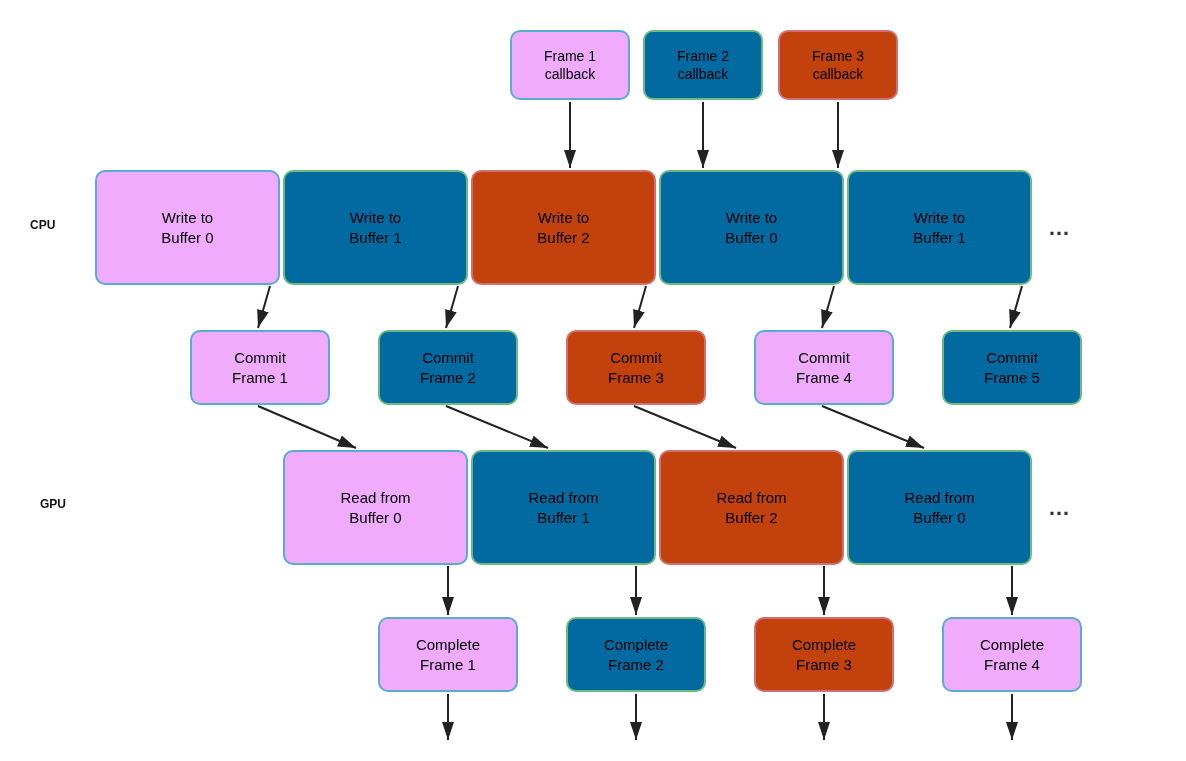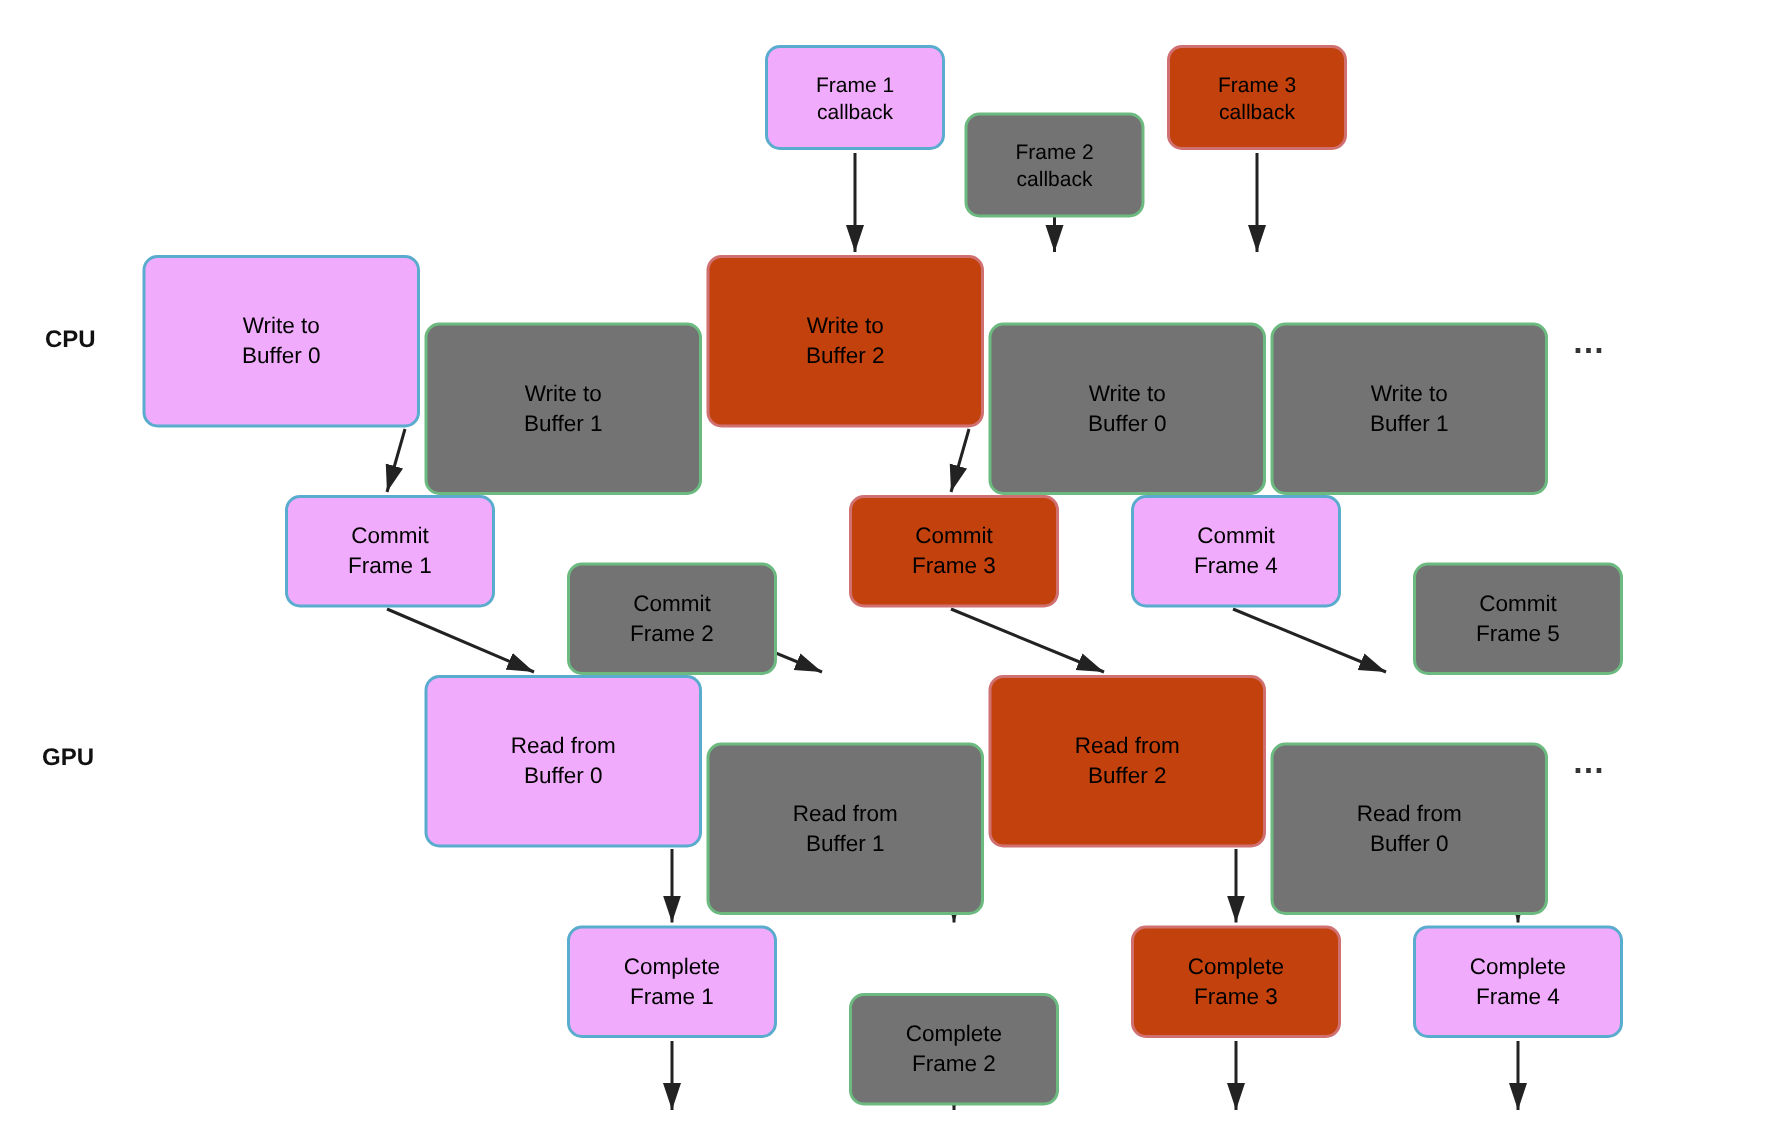--- a/index.html
+++ b/index.html
@@ -30,33 +30,32 @@
       line-height: 1.3;
       border: 2px solid transparent;
     }
 
     .blue {
       background-color: #f0abfc;
       border-color: #5aacce;
     }
 
     .green {
-      background-color: #737373;
+      background-color: #0369a1;
       border-color: #6cba80;
-      margin-top: 45px;
     }
 
     .red {
       background-color: #c2410c;
       border-color: #d07070;
     }
 
     .label {
       position: absolute;
-      font-size: 16px;
+      font-size: 12px;
       font-weight: 700;
       color: #111;
     }
 
     
     .arrows-svg {
       position: absolute;
       top: 0;
       left: 0;
       width: 1186px;
@@ -71,21 +70,21 @@
       color: #333;
     }
   </style>
 </head>
 <body>
 
 <div class="diagram">
 
   <div class="label" style="left:30px; top:218px;">CPU</div>
 
-  <div class="label" style="left:28px; top:497px;">GPU</div>
+  <div class="label" style="left:40px; top:497px;">GPU</div>
 
   <div class="ellipsis" style="left:1048px; top:215px;">…</div>
 
   <div class="ellipsis" style="left:1048px; top:495px;">…</div>
 
   <svg class="arrows-svg">
     <defs>
       <marker id="arrow" markerWidth="10" markerHeight="10" refX="9" refY="3" orient="auto" markerUnits="strokeWidth">
         <path d="M0,0 L0,6 L9,3 z" fill="#222"></path>
       </marker>

